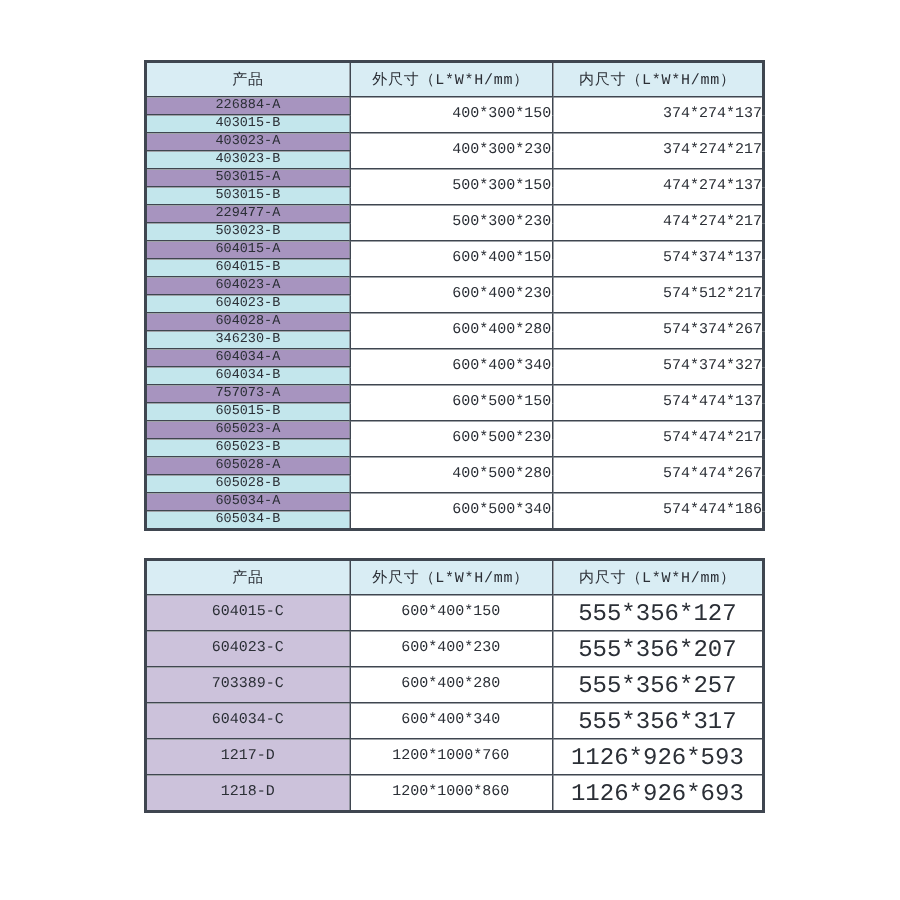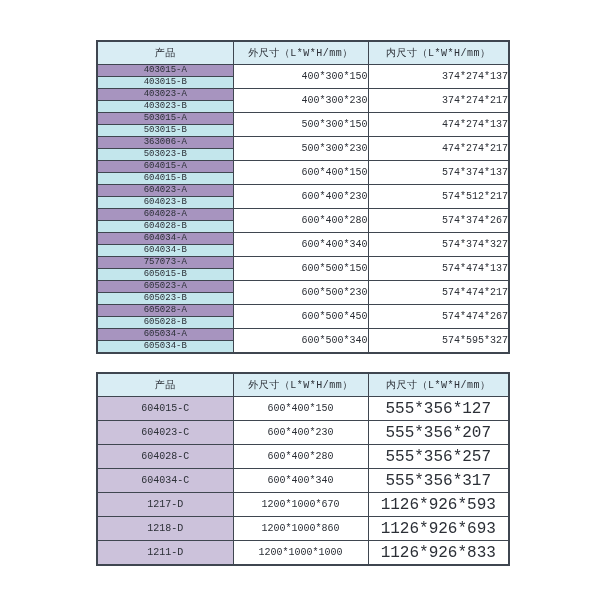--- a/index.html
+++ b/index.html
@@ -78,21 +78,21 @@
     </colgroup>
   <thead>
         <tr>
           <th>产品</th>
           <th>外尺寸（L*W*H/mm）</th>
           <th>内尺寸（L*W*H/mm）</th>
         </tr>
       </thead>
       <tbody>
         <tr>
-          <td class="cell-a">403015-A</td>
+          <td class="cell-a">226884-A</td>
           <td class="cell-val outer" rowspan="2">400*300*150</td>
           <td class="cell-val inner" rowspan="2">374*274*137</td>
         </tr>
         <tr>
           <td class="cell-b">403015-B</td>
         </tr>
         <tr>
           <td class="cell-a">403023-A</td>
           <td class="cell-val outer" rowspan="2">400*300*230</td>
           <td class="cell-val inner" rowspan="2">374*274*217</td>
@@ -102,21 +102,21 @@
         </tr>
         <tr>
           <td class="cell-a">503015-A</td>
           <td class="cell-val outer" rowspan="2">500*300*150</td>
           <td class="cell-val inner" rowspan="2">474*274*137</td>
         </tr>
         <tr>
           <td class="cell-b">503015-B</td>
         </tr>
         <tr>
-          <td class="cell-a">363006-A</td>
+          <td class="cell-a">229477-A</td>
           <td class="cell-val outer" rowspan="2">500*300*230</td>
           <td class="cell-val inner" rowspan="2">474*274*217</td>
         </tr>
         <tr>
           <td class="cell-b">503023-B</td>
         </tr>
         <tr>
           <td class="cell-a">604015-A</td>
           <td class="cell-val outer" rowspan="2">600*400*150</td>
           <td class="cell-val inner" rowspan="2">574*374*137</td>
@@ -131,21 +131,21 @@
         </tr>
         <tr>
           <td class="cell-b">604023-B</td>
         </tr>
         <tr>
           <td class="cell-a">604028-A</td>
           <td class="cell-val outer" rowspan="2">600*400*280</td>
           <td class="cell-val inner" rowspan="2">574*374*267</td>
         </tr>
         <tr>
-          <td class="cell-b">604028-B</td>
+          <td class="cell-b">346230-B</td>
         </tr>
         <tr>
           <td class="cell-a">604034-A</td>
           <td class="cell-val outer" rowspan="2">600*400*340</td>
           <td class="cell-val inner" rowspan="2">574*374*327</td>
         </tr>
         <tr>
           <td class="cell-b">604034-B</td>
         </tr>
         <tr>
@@ -159,30 +159,30 @@
         <tr>
           <td class="cell-a">605023-A</td>
           <td class="cell-val outer" rowspan="2">600*500*230</td>
           <td class="cell-val inner" rowspan="2">574*474*217</td>
         </tr>
         <tr>
           <td class="cell-b">605023-B</td>
         </tr>
         <tr>
           <td class="cell-a">605028-A</td>
-          <td class="cell-val outer" rowspan="2">600*500*450</td>
+          <td class="cell-val outer" rowspan="2">400*500*280</td>
           <td class="cell-val inner" rowspan="2">574*474*267</td>
         </tr>
         <tr>
           <td class="cell-b">605028-B</td>
         </tr>
         <tr>
           <td class="cell-a">605034-A</td>
           <td class="cell-val outer" rowspan="2">600*500*340</td>
-          <td class="cell-val inner" rowspan="2">574*595*327</td>
+          <td class="cell-val inner" rowspan="2">574*474*186</td>
         </tr>
         <tr>
           <td class="cell-b">605034-B</td>
         </tr>
       </tbody>
     </table>
   <table class="tbl tbl-bottom" id="table-bottom">
     <colgroup>
       <col class="col-product">
         <col class="col-outer">
@@ -200,39 +200,34 @@
           <td class="cell-c">604015-C</td>
           <td class="cell-val outer">600*400*150</td>
           <td class="cell-val inner">555*356*127</td>
         </tr>
         <tr>
           <td class="cell-c">604023-C</td>
           <td class="cell-val outer">600*400*230</td>
           <td class="cell-val inner">555*356*207</td>
         </tr>
         <tr>
-          <td class="cell-c">604028-C</td>
+          <td class="cell-c">703389-C</td>
           <td class="cell-val outer">600*400*280</td>
           <td class="cell-val inner">555*356*257</td>
         </tr>
         <tr>
           <td class="cell-c">604034-C</td>
           <td class="cell-val outer">600*400*340</td>
           <td class="cell-val inner">555*356*317</td>
         </tr>
         <tr>
           <td class="cell-c">1217-D</td>
-          <td class="cell-val outer">1200*1000*670</td>
+          <td class="cell-val outer">1200*1000*760</td>
           <td class="cell-val inner">1126*926*593</td>
         </tr>
         <tr>
           <td class="cell-c">1218-D</td>
           <td class="cell-val outer">1200*1000*860</td>
           <td class="cell-val inner">1126*926*693</td>
-        </tr>
-        <tr>
-          <td class="cell-c">1211-D</td>
-          <td class="cell-val outer">1200*1000*1000</td>
-          <td class="cell-val inner">1126*926*833</td>
         </tr>
       </tbody>
     </table>
 </div>
 
 </body></html>

